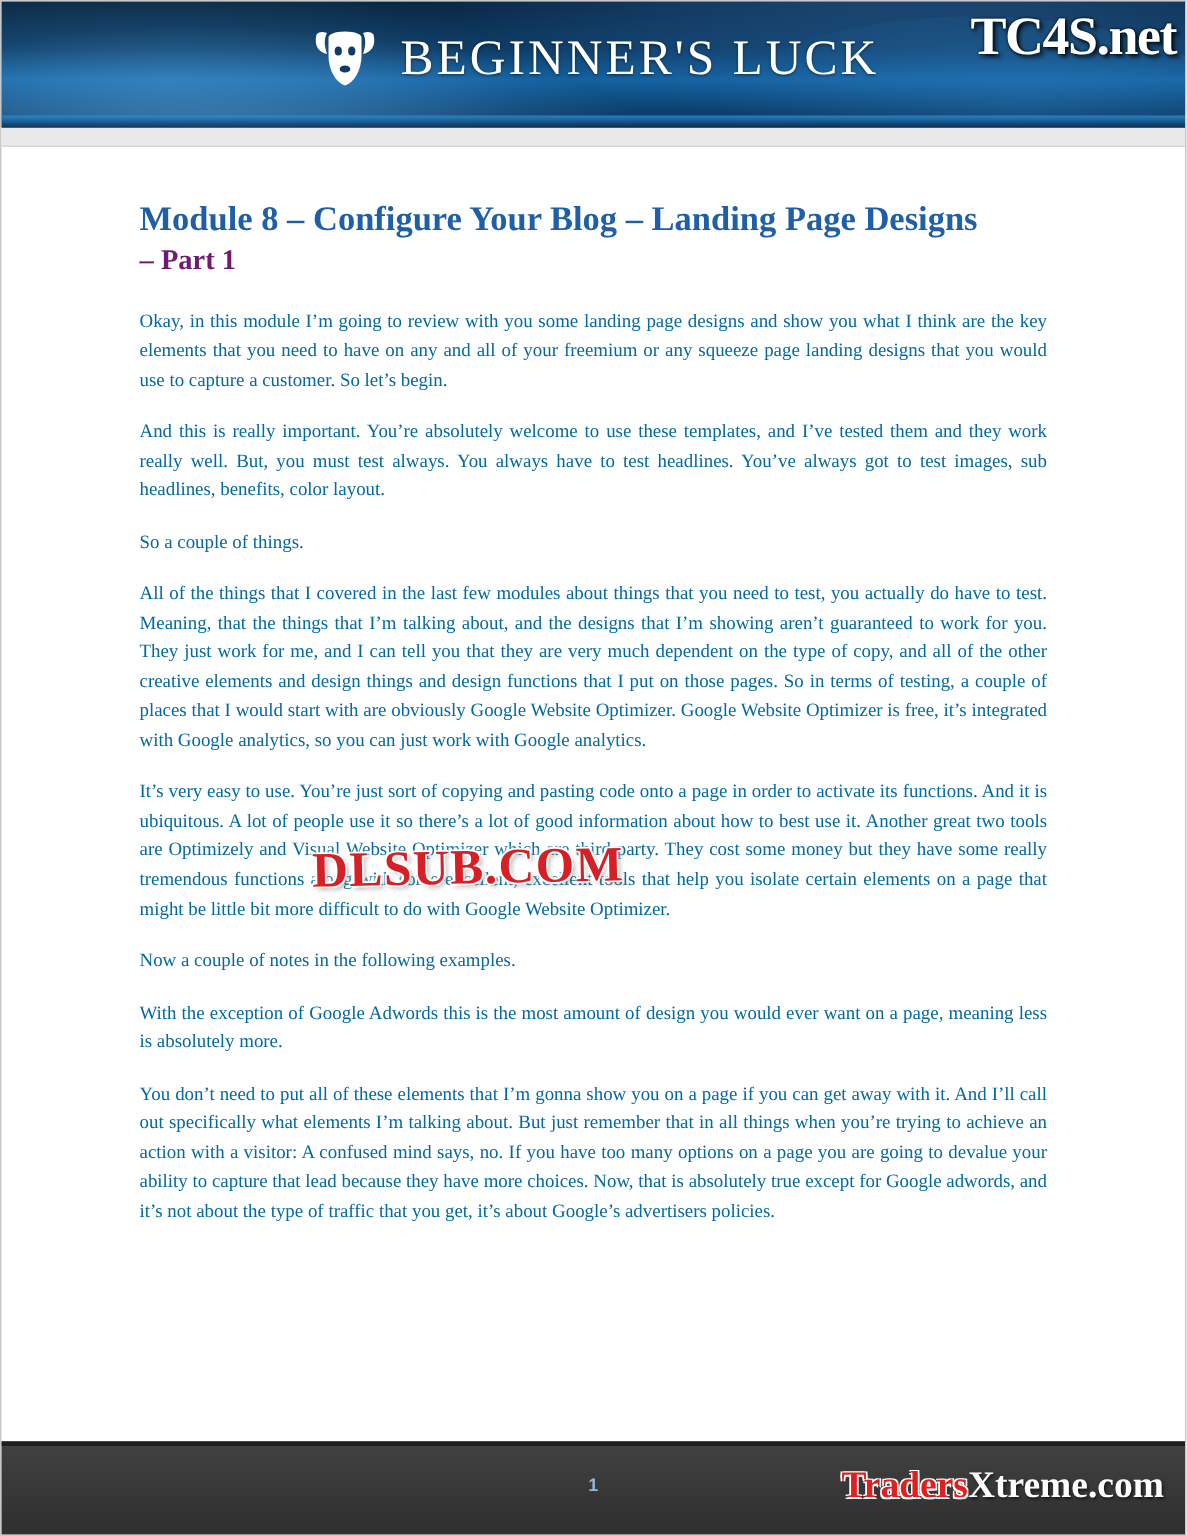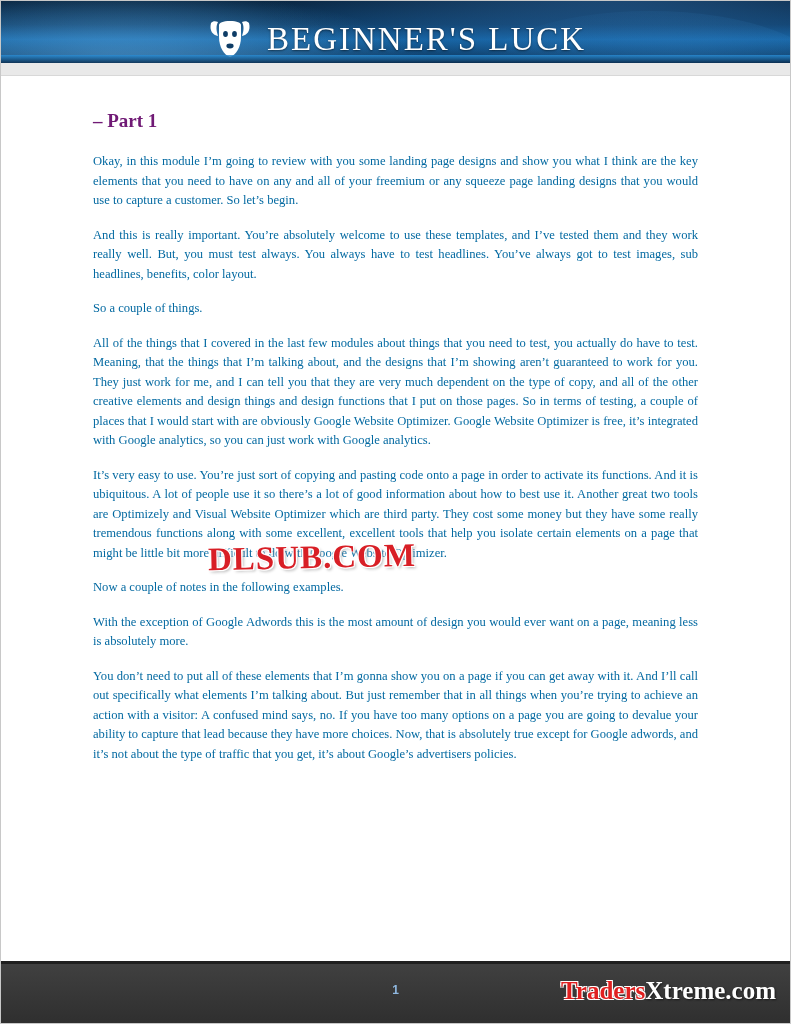--- a/index.html
+++ b/index.html
@@ -19,21 +19,21 @@
     height: 1024px;
     background: #ffffff;
     box-sizing: border-box;
     border: 1px solid #c8c8c8;
     overflow: hidden;
   }
 
   
   .header {
     position: relative;
-    height: 62px;
+    height: 84px;
     background: #0a2a4a;
     background-image:
       radial-gradient(ellipse 420px 120px at 18% 120%, rgba(90,170,230,0.55), rgba(10,42,74,0) 70%),
       radial-gradient(ellipse 520px 150px at 78% -30%, rgba(60,130,200,0.45), rgba(10,42,74,0) 70%),
       linear-gradient(180deg, #08243f 0%, #0d3c66 38%, #1361a0 62%, #0a2f52 100%);
     overflow: hidden;
   }
   .header::after {
     content: "";
     position: absolute;
@@ -224,24 +224,26 @@
           <g fill="#0d3c66">
             <ellipse cx="18.5" cy="17" rx="2.4" ry="3"></ellipse>
             <ellipse cx="27.5" cy="17" rx="2.4" ry="3"></ellipse>
             <ellipse cx="23" cy="29" rx="3.6" ry="2.4"></ellipse>
           </g>
         </svg>
       </span>
       <span class="brand-text">BEGINNER'S  LUCK</span>
     </div>
 
+    <div class="site-tag">TC4S.net</div>
   </div>
   <div class="sub-strip"></div>
 
   <div class="content">
+    <h1 class="doc-title">Module 8 – Configure Your Blog – Landing Page Designs</h1>
     <h2 class="doc-subtitle">– Part 1</h2>
 
     <div class="body-text">
       <p>Okay, in this module I’m going to review with you some landing page designs and show you what I think are the key elements that you need to have on any and all of your freemium or any squeeze page landing designs that you would use to capture a customer. So let’s begin.</p>
       <p>And this is really important. You’re absolutely welcome to use these templates, and I’ve tested them and they work really well. But, you must test always. You always have to test headlines. You’ve always got to test images, sub headlines, benefits, color layout.</p>
       <p>So a couple of things.</p>
       <p>All of the things that I covered in the last few modules about things that you need to test, you actually do have to test. Meaning, that the things that I’m talking about, and the designs that I’m showing aren’t guaranteed to work for you. They just work for me, and I can tell you that they are very much dependent on the type of copy, and all of the other creative elements and design things and design functions that I put on those pages. So in terms of testing, a couple of places that I would start with are obviously Google Website Optimizer. Google Website Optimizer is free, it’s integrated with Google analytics, so you can just work with Google analytics.</p>
       <p>It’s very easy to use. You’re just sort of copying and pasting code onto a page in order to activate its functions. And it is ubiquitous. A lot of people use it so there’s a lot of good information about how to best use it. Another great two tools are Optimizely and Visual Website Optimizer which are third party. They cost some money but they have some really tremendous functions along with some excellent, excellent tools that help you isolate certain elements on a page that might be little bit more difficult to do with Google Website Optimizer.</p>
       <p>Now a couple of notes in the following examples.</p>
       <p>With the exception of Google Adwords this is the most amount of design you would ever want on a page, meaning less is absolutely more.</p>

